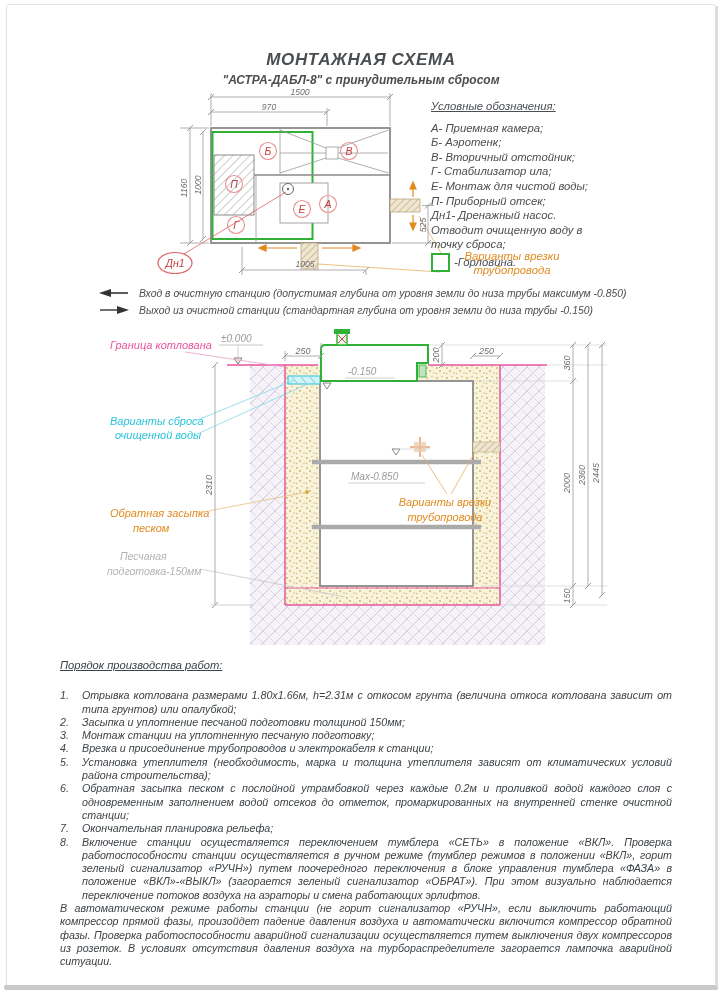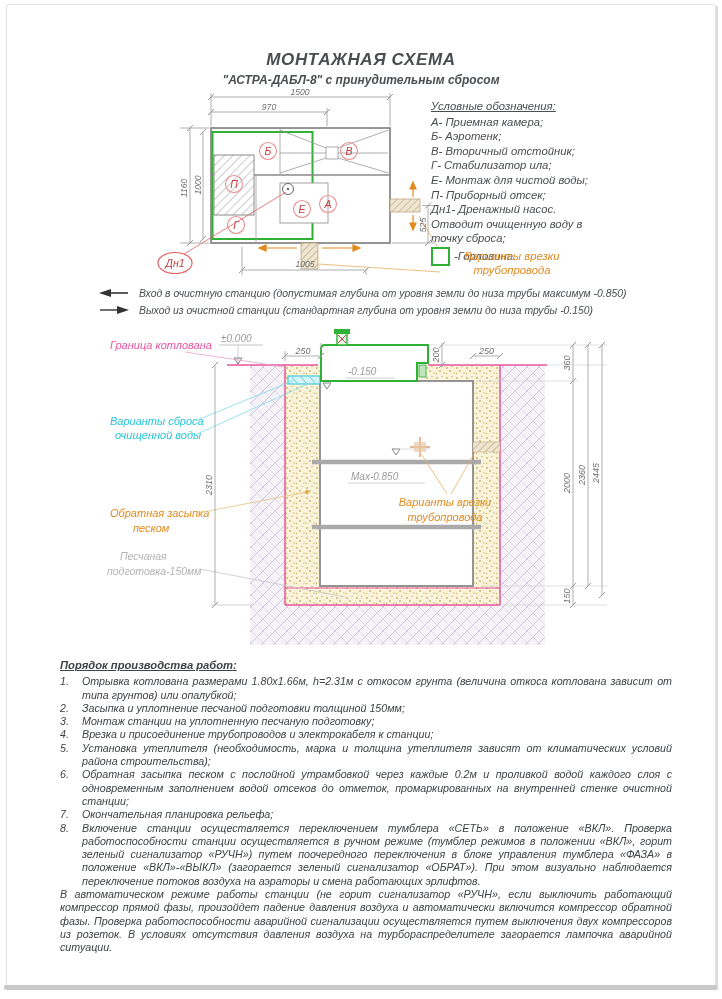--- a/index.html
+++ b/index.html
@@ -13,33 +13,33 @@
 
   .title{position:absolute;left:0;right:0;top:50px;text-align:center;color:#4a4e51;}
   .title .t1{font-size:17px;letter-spacing:.6px;font-weight:bold;}
   .title .t2{font-size:12px;margin-top:3px;font-weight:bold;}
 
   svg{position:absolute;overflow:visible;}
   .plan-svg{left:150px;top:85px;}
   .section-svg{left:95px;top:325px;}
 
   .legend{position:absolute;left:431px;top:99px;width:200px;font-size:11.3px;line-height:14.6px;color:#4a4e51;}
-  .legend .lg-title{text-decoration:underline;margin-bottom:1px;}
+  .legend .lg-title{text-decoration:underline;margin-bottom:7px;}
   .legend .lg-row{white-space:nowrap;}
   .legend .lg-last{display:flex;align-items:center;gap:4px;margin-top:1px;}
   .gorlovina-box{display:inline-block;width:15px;height:15px;border:2px solid #2eb135;background:#fff;}
 
   .pipe-note-plan{position:absolute;left:437px;top:249px;width:150px;text-align:center;
     color:#e08a1e;font-size:11.3px;line-height:14px;}
 
   .note-row{position:absolute;left:99px;height:14px;font-size:10.4px;color:#4a4e51;display:flex;align-items:center;gap:10px;white-space:nowrap;}
   .note-row svg{position:static;flex:0 0 auto;}
 
   .work-order{position:absolute;left:52px;top:659px;width:620px;font-size:10.7px;line-height:13.3px;color:#3e4347;padding-left:8px;box-sizing:border-box;}
-  .wo-heading{text-decoration:underline;margin-bottom:3px;font-size:11.2px;font-weight:bold;}
+  .wo-heading{text-decoration:underline;margin-bottom:17px;font-size:11.2px;}
   .wo-item{display:grid;grid-template-columns:22px 1fr;column-gap:0;}
   .wo-num{}
   .wo-text{text-align:justify;}
   .wo-footer{margin-top:0;text-align:justify;}
 
   text{font-family:"Liberation Sans",sans-serif;font-style:italic;}
   .dim-t{fill:#6e6e6e;font-size:8.6px;}
   .dim-t9{fill:#6e6e6e;font-size:9px;}
   .letter-t{fill:#c63c3c;font-size:10.5px;}
   .gray-t{fill:#9a9a9a;font-size:10px;}

